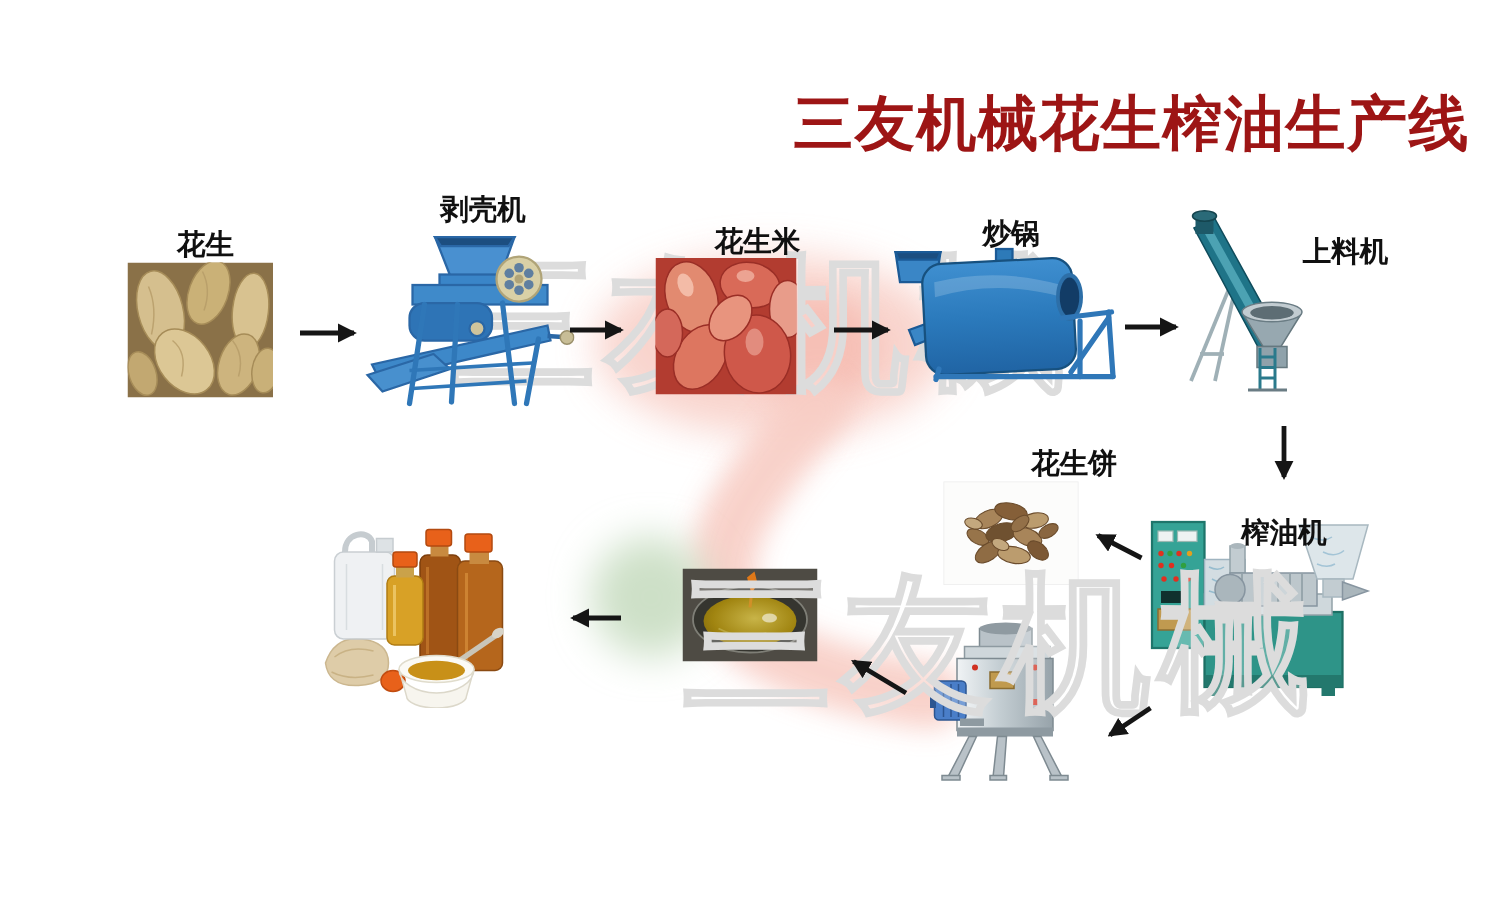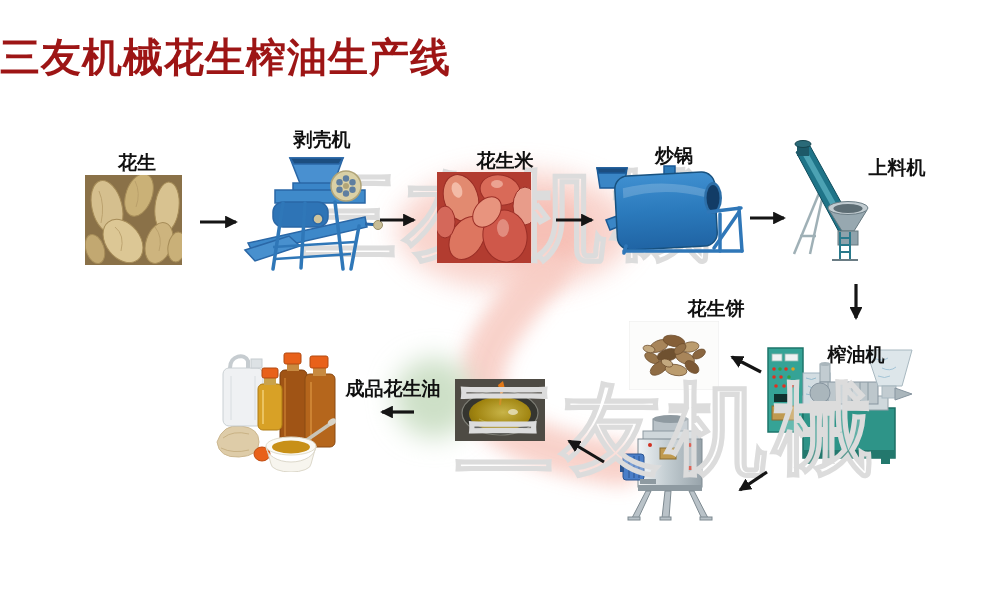--- a/index.html
+++ b/index.html
@@ -1,18 +1,18 @@
 <!DOCTYPE html>
 <html><head>
 <meta charset="utf-8">
 <style>
   html,body{margin:0;padding:0;}
   body{width:1000px;height:600px;background:#ffffff;font-family:"Liberation Sans",sans-serif;overflow:hidden;}
   #canvas{position:relative;width:1000px;height:600px;background:#ffffff;}
-  #title{position:absolute;left:0px;top:30px;width:980px;text-align:left;font-size:40px;font-weight:bold;letter-spacing:1px;z-index:6;}
+  #title{position:absolute;left:0px;top:55px;width:980px;text-align:right;font-size:40px;font-weight:bold;letter-spacing:1px;z-index:6;}
   .wmsvg{position:absolute;left:0;top:0;}
   #wm-top-svg{z-index:1;}
   #wm-bottom-svg{z-index:3;}
   .node{position:absolute;z-index:2;}
   .label{position:absolute;font-size:19px;color:#101010;font-weight:600;transform:translate(-50%,-50%);white-space:nowrap;z-index:5;}
   #arrows{position:absolute;left:0;top:0;z-index:4;}
   #bglogo{position:absolute;left:0;top:0;z-index:0;}
 </style>
 </head>
 <body>
@@ -350,15 +350,14 @@
     </g>
   </svg>
 
   <div class="label" style="left:137px;top:163px">花生</div>
   <div class="label" style="left:322px;top:140px">剥壳机</div>
   <div class="label" style="left:505px;top:161px">花生米</div>
   <div class="label" style="left:674px;top:156px">炒锅</div>
   <div class="label" style="left:897px;top:168px">上料机</div>
   <div class="label" style="left:856px;top:355px">榨油机</div>
   <div class="label" style="left:716px;top:309px">花生饼</div>
-  <div class="label" style="left:393px;top:389px">成品花生油</div>
 
 </div>
 
 </body></html>

